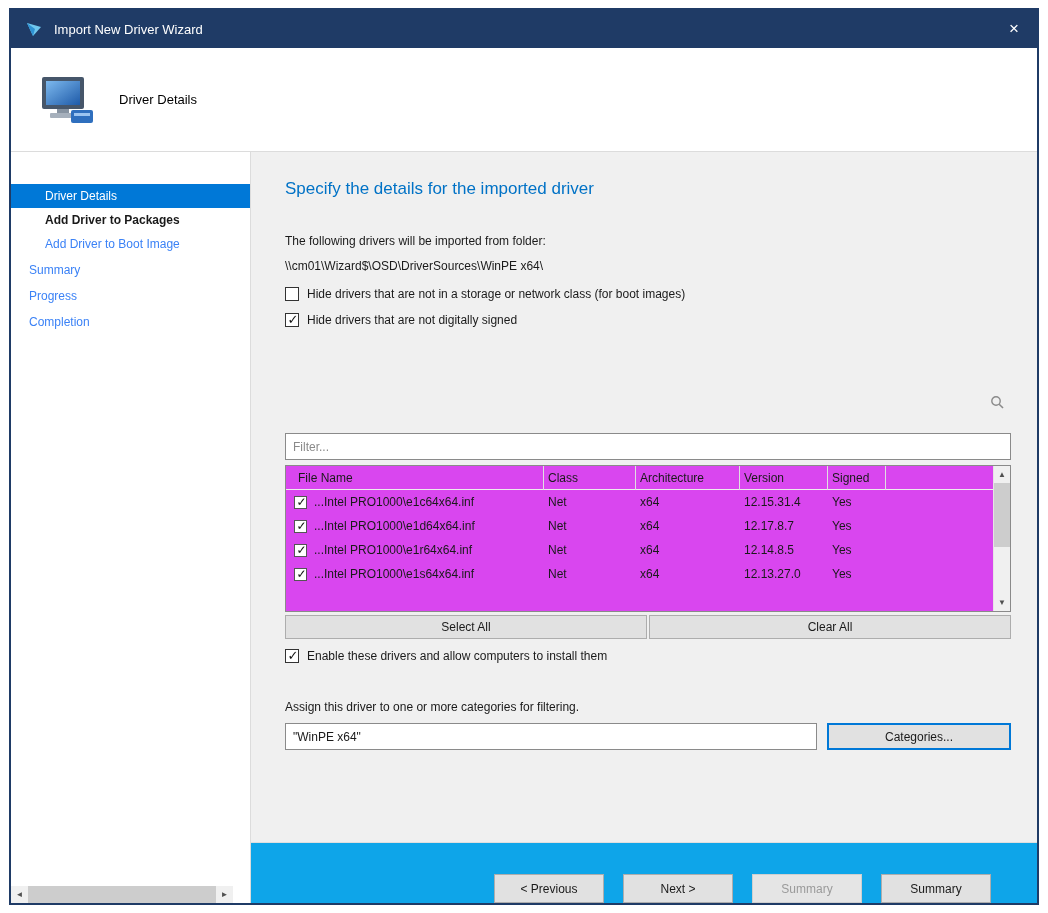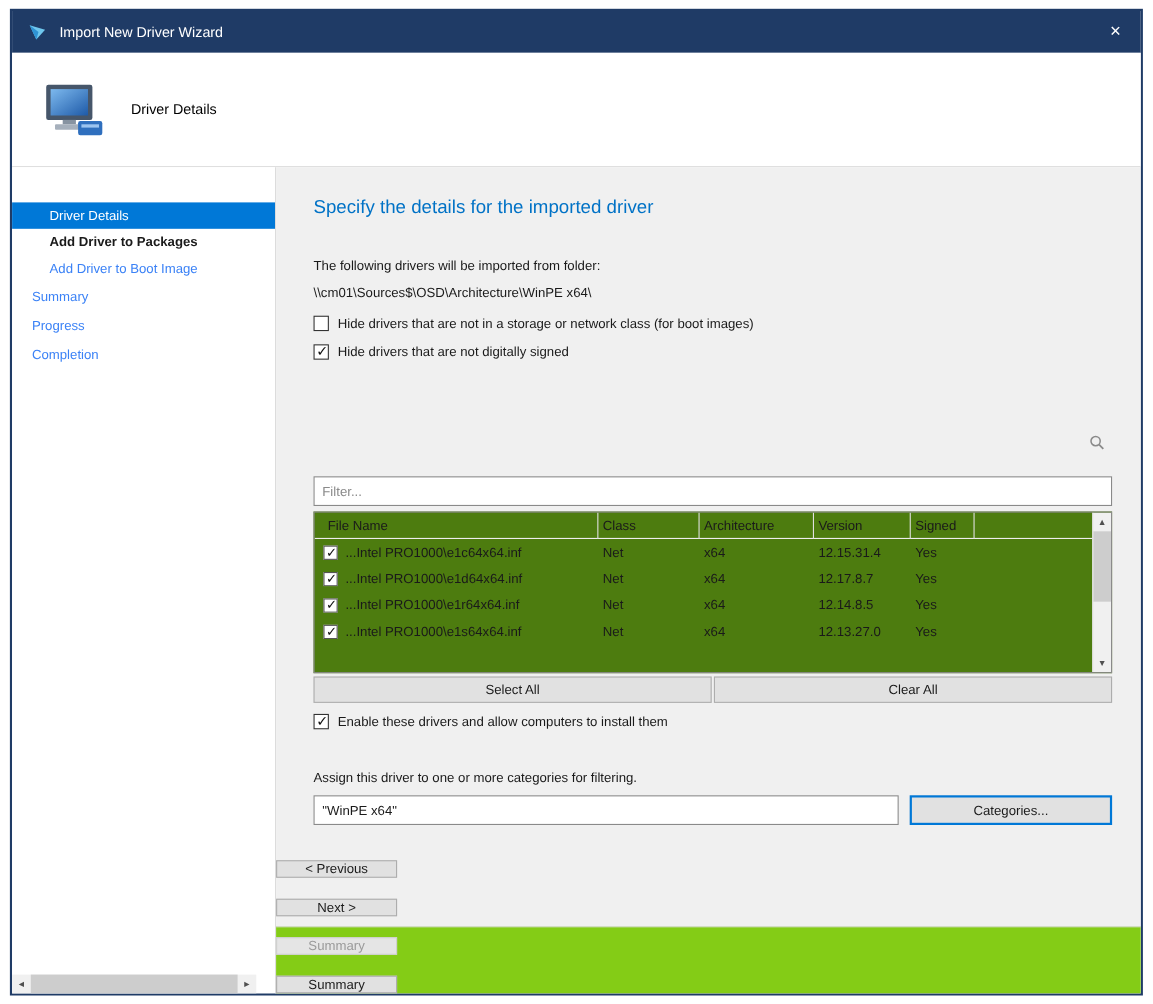--- a/index.html
+++ b/index.html
@@ -41,21 +41,21 @@
   .cb-row.second { margin-top:12px; }
   .cb { width:14px; height:14px; border:1px solid #333333; background:#ffffff; margin-right:8px; flex:none; position:relative; }
   .cb.checked::after { content:"✓"; position:absolute; left:0; top:-2px; width:14px; text-align:center; font-size:13px; color:#111111; }
 
   .filter-wrap { margin-top:62px; position:relative; }
   .filter-input { width:100%; height:27px; border:1px solid #8a8a8a; background:#ffffff; padding:0 28px 0 7px; font-family:"Liberation Sans", sans-serif; font-size:12px; color:#1a1a1a;margin-top:44px; }
   .filter-input::placeholder { color:#8a8a8a; }
   .search-icon { position:absolute; right:7px; top:6px; }
 
   
-  .listbox { margin-top:5px; height:147px; border:1px solid #8a8a8a; background:#4d7c0f; position:relative; overflow:hidden; }
+  .listbox { margin-top:5px; height:147px; border:1px solid #8a8a8a; background:#d946ef; position:relative; overflow:hidden; }
   .list-inner { position:absolute; left:0; top:0; right:17px; bottom:0; }
   .lrow { display:flex; height:24px; align-items:center; }
   .lrow .c-file { width:258px; display:flex; align-items:center; padding-left:8px; overflow:hidden; white-space:nowrap; }
   .lrow .c-class { width:92px; padding-left:4px; }
   .lrow .c-arch { width:104px; padding-left:4px; }
   .lrow .c-ver { width:88px; padding-left:4px; }
   .lrow .c-sig { width:58px; padding-left:4px; }
   .lrow.lheader { border-bottom:1px solid #ededed; }
   .lheader > div { border-right:1px solid #e0e0e0; height:24px; line-height:24px; align-self:stretch; }
   .lheader .c-file { padding-left:12px; }
@@ -70,21 +70,21 @@
   .sel-row { margin-top:3px; display:flex; gap:2px; }
   .sel-row button { flex:1; height:24px; background:#e1e1e1; border:1px solid #adadad; font-family:"Liberation Sans", sans-serif; font-size:12px; color:#1a1a1a; }
 
   .cb-row.enable { margin-top:10px; }
   .cat-caption { margin-top:37px; }
   .cat-row { margin-top:9px; display:flex; }
   .cat-input { flex:1; height:27px; border:1px solid #8a8a8a; background:#ffffff; padding:0 7px; font-family:"Liberation Sans", sans-serif; font-size:12px; color:#1a1a1a; }
   .cat-btn { margin-left:10px; width:184px; height:27px; background:#e1e1e1; border:2px solid #0078d7; font-family:"Liberation Sans", sans-serif; font-size:12px; color:#1a1a1a; }
 
   
-  .footer { position:absolute; left:0; right:0; bottom:0; height:61px; border-top:1px solid #dfdfdf; display:flex; justify-content:flex-end; align-items:flex-start; padding:14px 46px 0 0; gap:19px; background:#84cc16;flex-direction:column; }
+  .footer { position:absolute; left:0; right:0; bottom:0; height:61px; border-top:1px solid #dfdfdf; display:flex; justify-content:flex-end; align-items:flex-end; padding:14px 46px 0 0; gap:19px; background:#0ea5e9; }
   .footer button { width:110px; height:29px; background:#e1e1e1; border:1px solid #adadad; font-family:"Liberation Sans", sans-serif; font-size:12px; color:#1a1a1a; }
   .footer button:disabled { background:#e5e5e5; border-color:#cfcfcf; color:#9a9a9a; }
 </style>
 </head>
 <body>
 
 <div class="window">
 
   <div class="titlebar">
     <span class="app-icon">
@@ -130,21 +130,21 @@
       <div class="hscroll">
         <span class="h-arrow">◄</span>
         <span class="h-thumb"></span>
         <span class="h-arrow">►</span>
       </div>
     </div>
 
     <div class="main">
       <div class="heading">Specify the details for the imported driver</div>
       <div class="intro">The following drivers will be imported from folder:</div>
-      <div class="folder-path">\\cm01\Sources$\OSD\Architecture\WinPE x64\</div>
+      <div class="folder-path">\\cm01\Wizard$\OSD\DriverSources\WinPE x64\</div>
 
       <div class="cb-row first">
         <span class="cb"></span>
         <span>Hide drivers that are not in a storage or network class (for boot images)</span>
       </div>
       <div class="cb-row second">
         <span class="cb checked"></span>
         <span>Hide drivers that are not digitally signed</span>
       </div>
 

